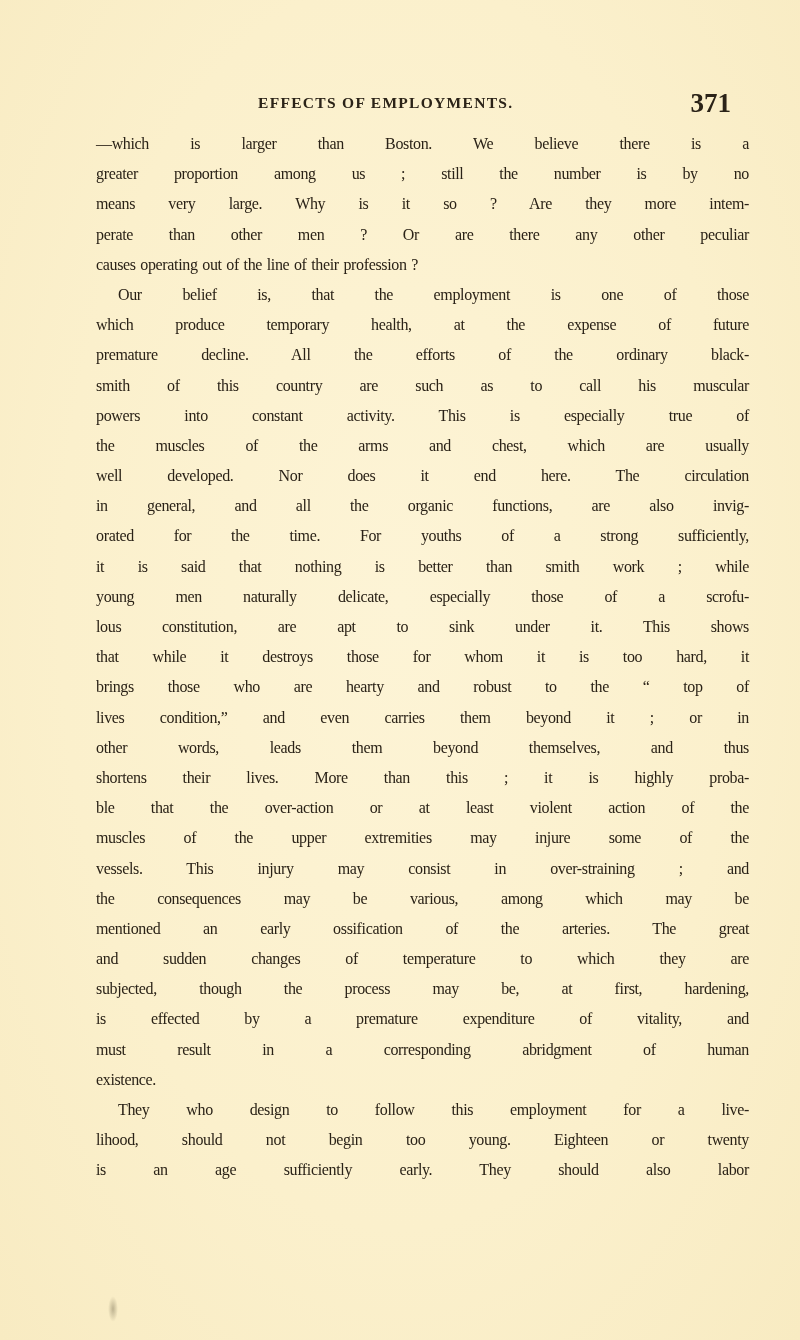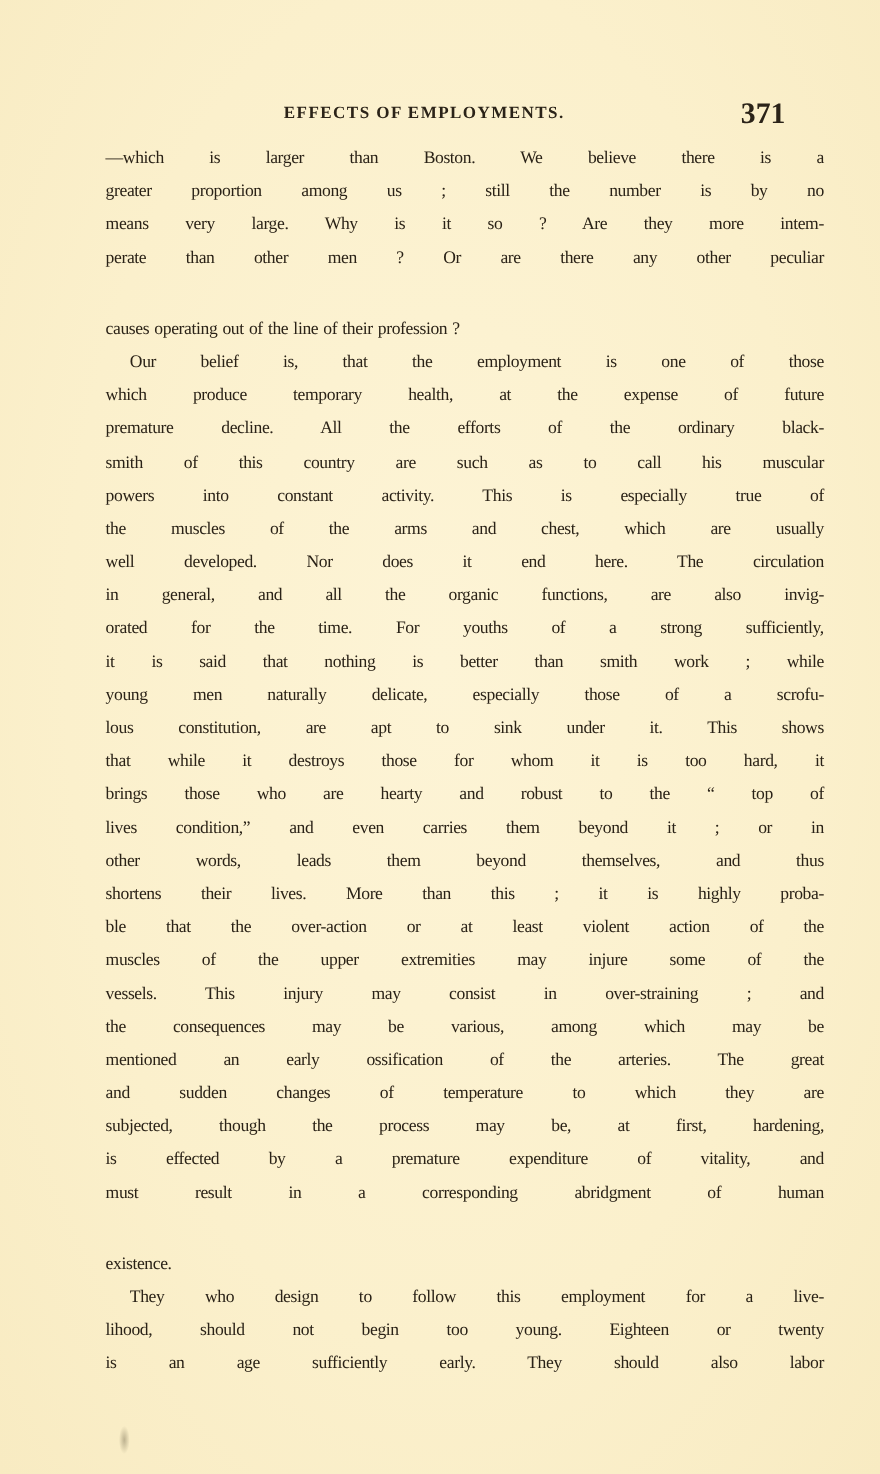--- a/index.html
+++ b/index.html
@@ -35,21 +35,21 @@
       top: 2px;
       font-size: 15.5px;
       font-weight: bold;
       letter-spacing: 1.3px;
       font-variant: small-caps;
       text-transform: uppercase;
       color: #2b2318;
     }
     .page-number {
       position: absolute;
-      right: 44px;
+      right: 27px;
       top: -4px;
       font-size: 27px;
       font-weight: bold;
       color: #2b2318;
     }
     .body-text {
       position: absolute;
       left: 96px;
       top: 129px;
       width: 653px;
@@ -59,21 +59,20 @@
       line-height: 30.2px;
       font-size: 16px;
       white-space: nowrap;
       text-align: justify;
       text-align-last: justify;
       letter-spacing: -0.35px;
       word-spacing: 1px;
     }
     .line.last {
       text-align-last: left;
-      margin-top: 35px;
     }
     .line.indent {
       padding-left: 22px;
     }
     .stain {
       position: absolute;
       left: 108px;
       top: 1296px;
       width: 10px;
       height: 26px;

